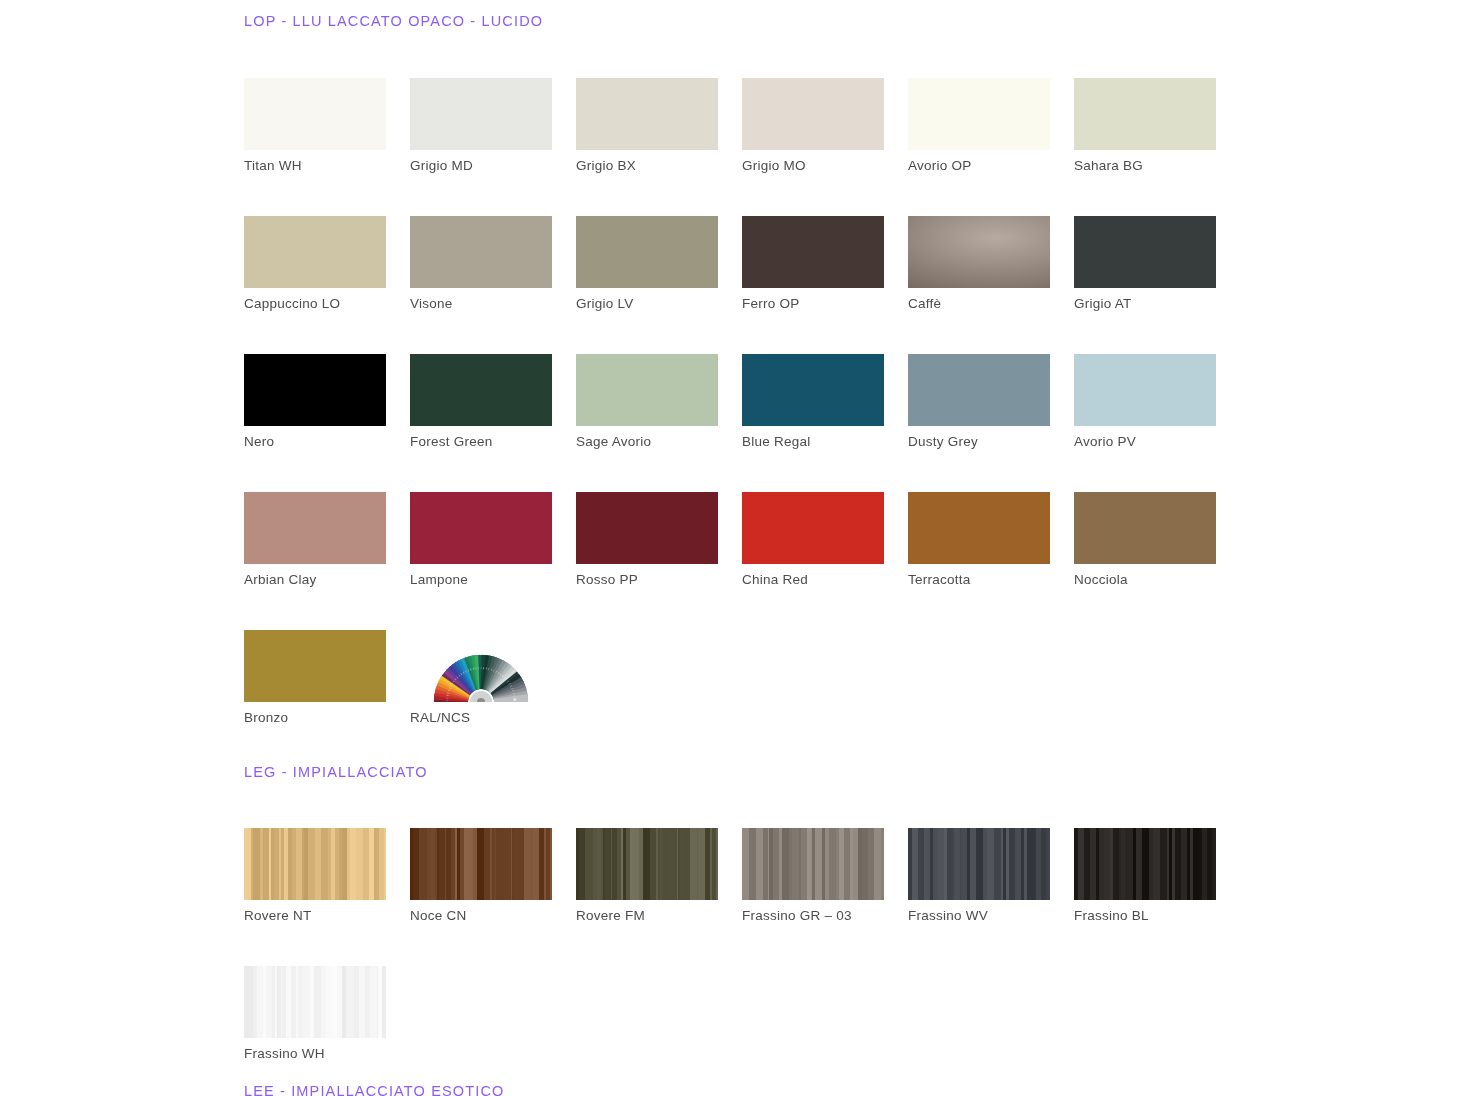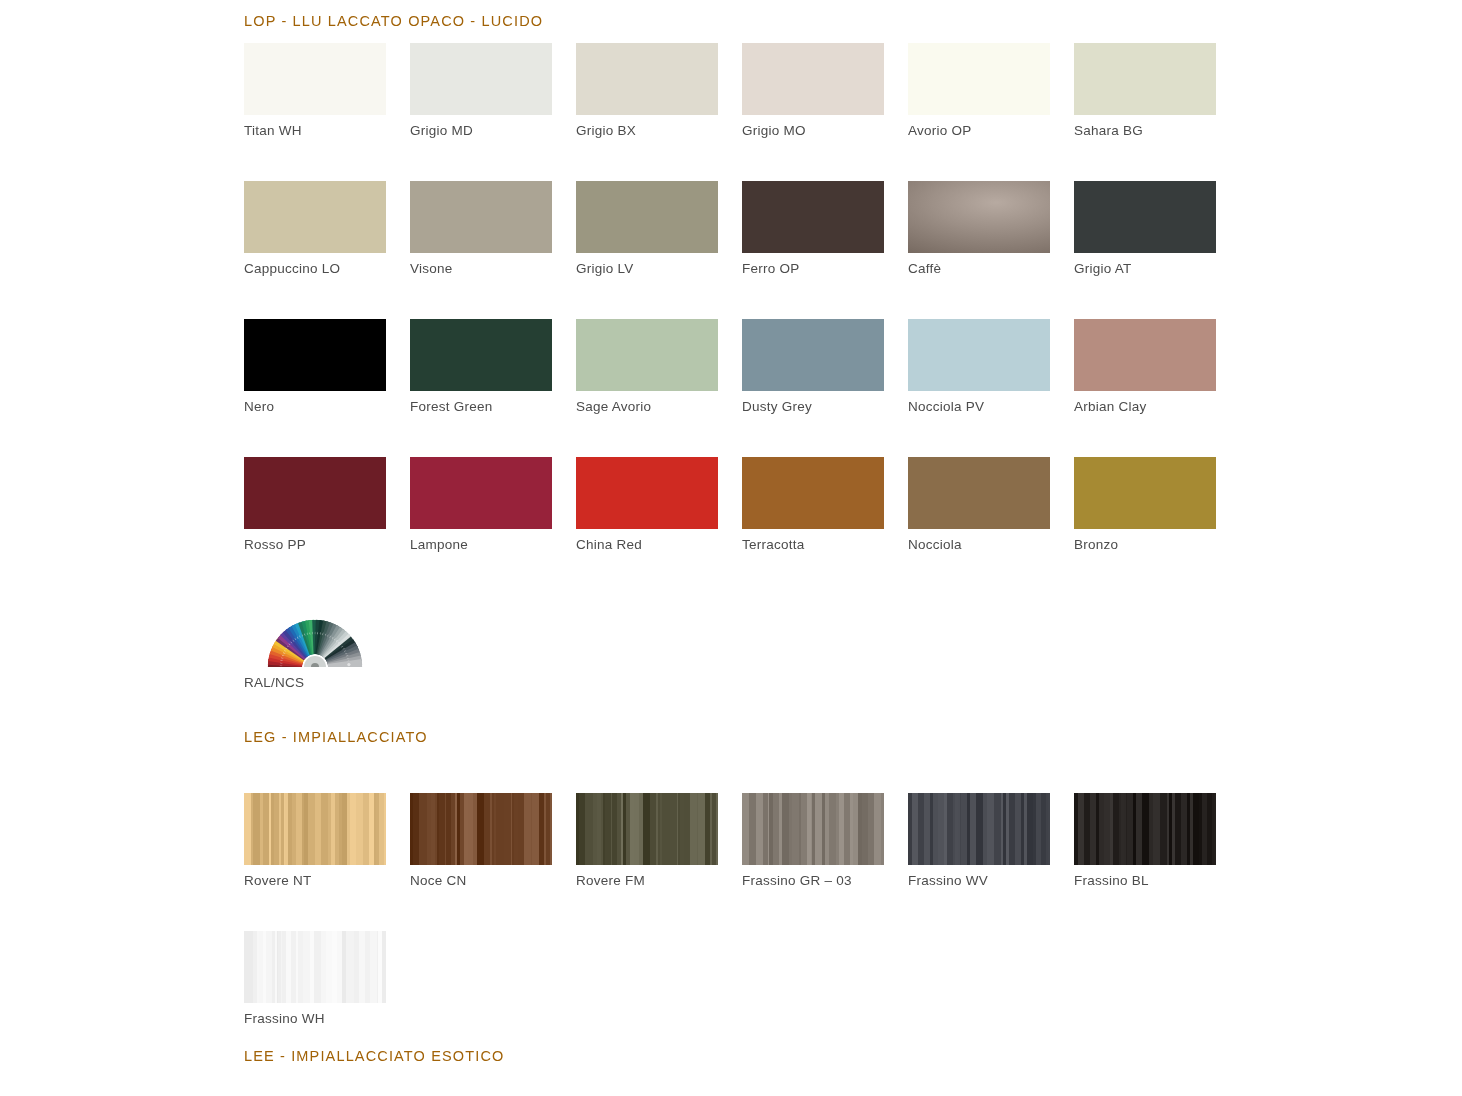--- a/index.html
+++ b/index.html
@@ -27,21 +27,21 @@
   }
 
   .section {
     position: relative;
   }
 
   .section-title {
     font-size: 14.5px;
     font-weight: 400;
     letter-spacing: 1.15px;
-    color: #a16207;
+    color: #8b5cf6;
     white-space: nowrap;
     font-family: "Liberation Sans", sans-serif;
   }
 
   .swatch-grid {
     display: grid;
     grid-template-columns: repeat(6, 142px);
     column-gap: 24px;
     row-gap: 42px;
     justify-content: start;
@@ -66,21 +66,21 @@
     font-size: 13.5px;
     line-height: 17px;
     letter-spacing: 0.25px;
     color: #4c4c4c;
     white-space: nowrap;
     font-family: "Liberation Sans", sans-serif;
   }
 
   
   .sec-lop   { padding-top: 13px; }
-  .sec-lop .swatch-grid { margin-top: 14px; }
+  .sec-lop .swatch-grid { margin-top: 49px; }
 
   .sec-leg   { padding-top: 38px; }
   .sec-leg .swatch-grid { margin-top: 48px; }
 
   .sec-lee   { padding-top: 21px; }
 </style>
 </head>
 <body>
 
 <div class="page">
@@ -142,38 +142,42 @@
         </div>
         <div class="swatch-cell">
           <span class="swatch-chip" style="background-color: rgb(37, 63, 51);"></span>
           <span class="swatch-label">Forest Green</span>
         </div>
         <div class="swatch-cell">
           <span class="swatch-chip" style="background-color: rgb(181, 198, 172);"></span>
           <span class="swatch-label">Sage Avorio</span>
         </div>
         <div class="swatch-cell">
+          <span class="swatch-chip" style="background-color: rgb(21, 83, 107);"></span>
+          <span class="swatch-label">Blue Regal</span>
+        </div>
+        <div class="swatch-cell">
           <span class="swatch-chip" style="background-color: rgb(125, 147, 158);"></span>
           <span class="swatch-label">Dusty Grey</span>
         </div>
         <div class="swatch-cell">
           <span class="swatch-chip" style="background-color: rgb(184, 208, 215);"></span>
-          <span class="swatch-label">Nocciola PV</span>
+          <span class="swatch-label">Avorio PV</span>
         </div>
         <div class="swatch-cell">
           <span class="swatch-chip" style="background-color: rgb(182, 141, 128);"></span>
           <span class="swatch-label">Arbian Clay</span>
         </div>
         <div class="swatch-cell">
+          <span class="swatch-chip" style="background-color: rgb(151, 34, 58);"></span>
+          <span class="swatch-label">Lampone</span>
+        </div>
+        <div class="swatch-cell">
           <span class="swatch-chip" style="background-color: rgb(108, 29, 38);"></span>
           <span class="swatch-label">Rosso PP</span>
-        </div>
-        <div class="swatch-cell">
-          <span class="swatch-chip" style="background-color: rgb(151, 34, 58);"></span>
-          <span class="swatch-label">Lampone</span>
         </div>
         <div class="swatch-cell">
           <span class="swatch-chip" style="background-color: rgb(207, 42, 34);"></span>
           <span class="swatch-label">China Red</span>
         </div>
         <div class="swatch-cell">
           <span class="swatch-chip" style="background-color: rgb(157, 98, 39);"></span>
           <span class="swatch-label">Terracotta</span>
         </div>
         <div class="swatch-cell">

